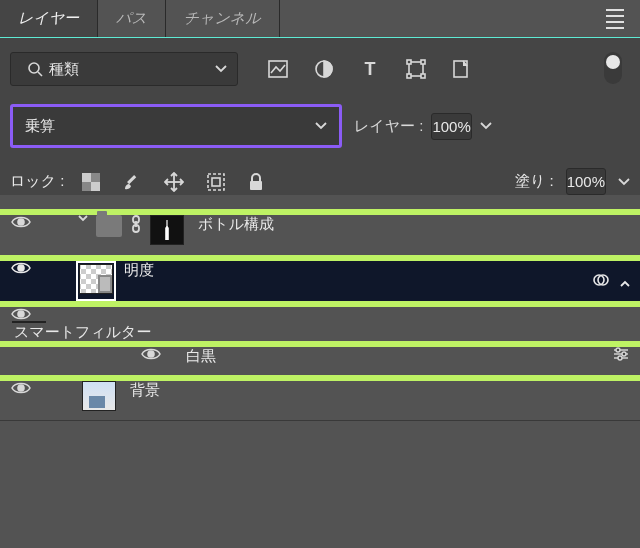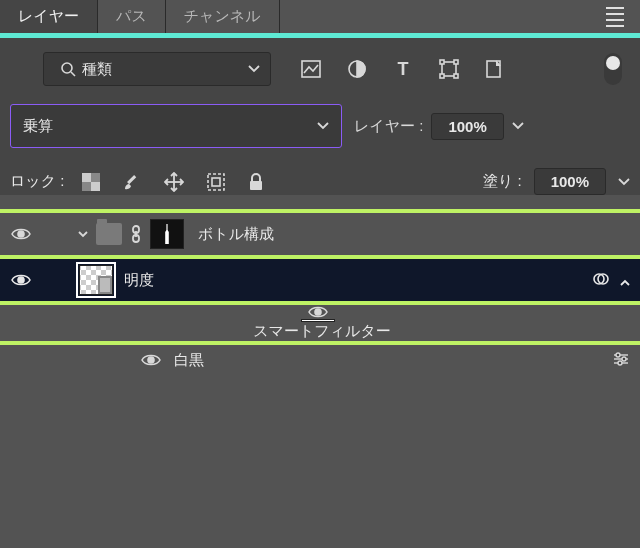--- a/index.html
+++ b/index.html
@@ -1,49 +1,49 @@
 <!DOCTYPE html>
 <html><head>
 <meta charset="utf-8">
 <style>
   * { box-sizing: border-box; margin: 0; padding: 0; font-family: "Hiragino Kaku Gothic Pro", "Meiryo", sans-serif; }
   body { background: #535353; color: #e8e8e8; font-size: 15px; width: 640px; height: 548px; overflow: hidden; }
 
   
-  .tabs { display: flex; align-items: center; height: 38px; background: #535353; border-bottom: 5px solid #5eead4; }
+  .tabs { display: flex; align-items: center; height: 38px; background: #535353; border-bottom: 1px solid #5eead4; font-style: italic; }
   .tab { padding: 0 18px; height: 100%; display: flex; align-items: center; color: #b8b8b8; cursor: pointer; border-right: 1px solid #2a2a2a; }
   .tab.active { background: #454545; color: #f0f0f0; }
   .menu-bars { margin-left: auto; margin-right: 16px; display: flex; flex-direction: column; gap: 4px; }
   .menu-bars span { width: 18px; height: 2px; background: #e0e0e0; }
 
   .panel-body { background: #454545; padding: 14px 10px 0 10px; }
 
   
-  .filter-row { display: flex; align-items: center; gap: 12px; margin-bottom: 18px; margin-left: 33px; }
+  .filter-row { display: flex; gap: 12px; margin-bottom: 18px; }
   .search-combo { display: flex; align-items: center; background: #3a3a3a; border: 1px solid #2a2a2a; border-radius: 3px; height: 34px; width: 228px; padding: 0 10px; }
   .search-combo .caret { margin-left: auto; }
   .icon-slot { width: 28px; height: 28px; display: flex; align-items: center; justify-content: center; }
   .filter-icons { display: flex; align-items: center; gap: 18px; margin-left: 14px; }
   .toggle { margin-left: auto; width: 18px; height: 32px; background: #3a3a3a; border-radius: 9px; position: relative; margin-right: 8px; }
   .toggle::after { content: ""; position: absolute; top: 3px; left: 2px; width: 14px; height: 14px; background: #e8e8e8; border-radius: 50%; }
 
   
   .blend-row { display: flex; align-items: center; gap: 8px; margin-bottom: 20px; }
-  .blend-combo { display: flex; align-items: center; background: #3a3a3a; border: 1px solid #8b5cf6; border-radius: 3px; height: 44px; width: 332px; padding: 0 12px; }
+  .blend-combo { display: flex; align-items: center; background: #3a3a3a; border: 3px solid #8b5cf6; border-radius: 3px; height: 44px; width: 332px; padding: 0 12px; }
   .blend-combo .caret { margin-left: auto; }
   .opacity-label { color: #d8d8d8; margin-left: 4px; }
-  .value-box { background: #3a3a3a; border: 1px solid #2a2a2a; border-radius: 3px; padding: 4px 16px; font-weight: bold; }
+  .value-box { background: #3a3a3a; border: 1px solid #2a2a2a; border-radius: 3px; padding: 4px 0; }
 
   
   .lock-row { display: flex; align-items: center; gap: 12px; margin-bottom: 14px; }
   .lock-icons { display: flex; align-items: center; gap: 22px; margin-left: 6px; }
   .fill-group { margin-left: auto; display: flex; align-items: center; gap: 12px; }
 
   
-  .layer { display: flex; align-items: center; height: 46px; border-top: 4px solid #bef264; padding-left: 6px; padding-right: 10px; }
+  .layer { display: flex; height: 46px; border-top: 6px solid #bef264; padding-left: 6px; padding-right: 10px; }
   .layer.selected { background: #0f172a; }
   .eye { width: 30px; display: flex; justify-content: center; }
   .indent-1 { width: 40px; }
   .indent-2 { width: 70px; }
   .indent-3 { width: 100px; }
   .disclose { width: 14px; display: flex; justify-content: center; }
   .thumb { width: 34px; height: 30px; background: #bbb; border: 1px solid #222; margin: 0 6px; }
   .thumb.checker { background: repeating-conic-gradient(#ccc 0% 25%, #fff 0% 50%) 50% / 10px 10px; }
   .thumb.bottle { background: #111; display:flex; align-items:center; justify-content:center; }
   .thumb.bottle::after { content:""; width:6px; height:20px; background:#fff; clip-path: polygon(40% 0,60% 0,60% 30%,80% 40%,80% 100%,20% 100%,20% 40%,40% 30%); }
@@ -277,28 +277,39 @@
 
   <div class="layer" style="height:34px;">
     <span class="eye"></span>
     <div class="indent-3"></div>
     <span class="eye">
       <svg width="20" height="14" viewBox="0 0 20 14" fill="none" stroke="#d8d8d8" stroke-width="1.6">
           <path d="M1 7 C4 1 16 1 19 7 C16 13 4 13 1 7 Z"></path>
           <circle cx="10" cy="7" r="3" fill="#d8d8d8"></circle>
         </svg>
     </span>
-    <span class="layer-name" style="margin-left:8px;font-family:Liberation Mono, monospace;">白黒</span>
+    <span class="layer-name" style="margin-left:20px;font-family:Liberation Mono, monospace;">白黒</span>
     <span>
       <svg width="18" height="14" viewBox="0 0 18 14" fill="none" stroke="#d8d8d8" stroke-width="1.4">
           <line x1="2" y1="3" x2="16" y2="3"></line>
           <line x1="2" y1="7" x2="16" y2="7"></line>
           <line x1="2" y1="11" x2="16" y2="11"></line>
           <circle cx="6" cy="3" r="2" fill="#454545"></circle>
           <circle cx="12" cy="7" r="2" fill="#454545"></circle>
           <circle cx="8" cy="11" r="2" fill="#454545"></circle>
         </svg>
     </span>
   </div>
 
 
+  <div class="layer" style="border-bottom:1px solid #393939;">
+    <span class="eye">
+      <svg width="20" height="14" viewBox="0 0 20 14" fill="none" stroke="#d8d8d8" stroke-width="1.6">
+          <path d="M1 7 C4 1 16 1 19 7 C16 13 4 13 1 7 Z"></path>
+          <circle cx="10" cy="7" r="3" fill="#d8d8d8"></circle>
+        </svg>
+    </span>
+    <div class="indent-1"></div>
+    <div class="thumb bg"></div>
+    <span class="layer-name">背景</span>
+  </div>
 
 </div>
 
 </body></html>

